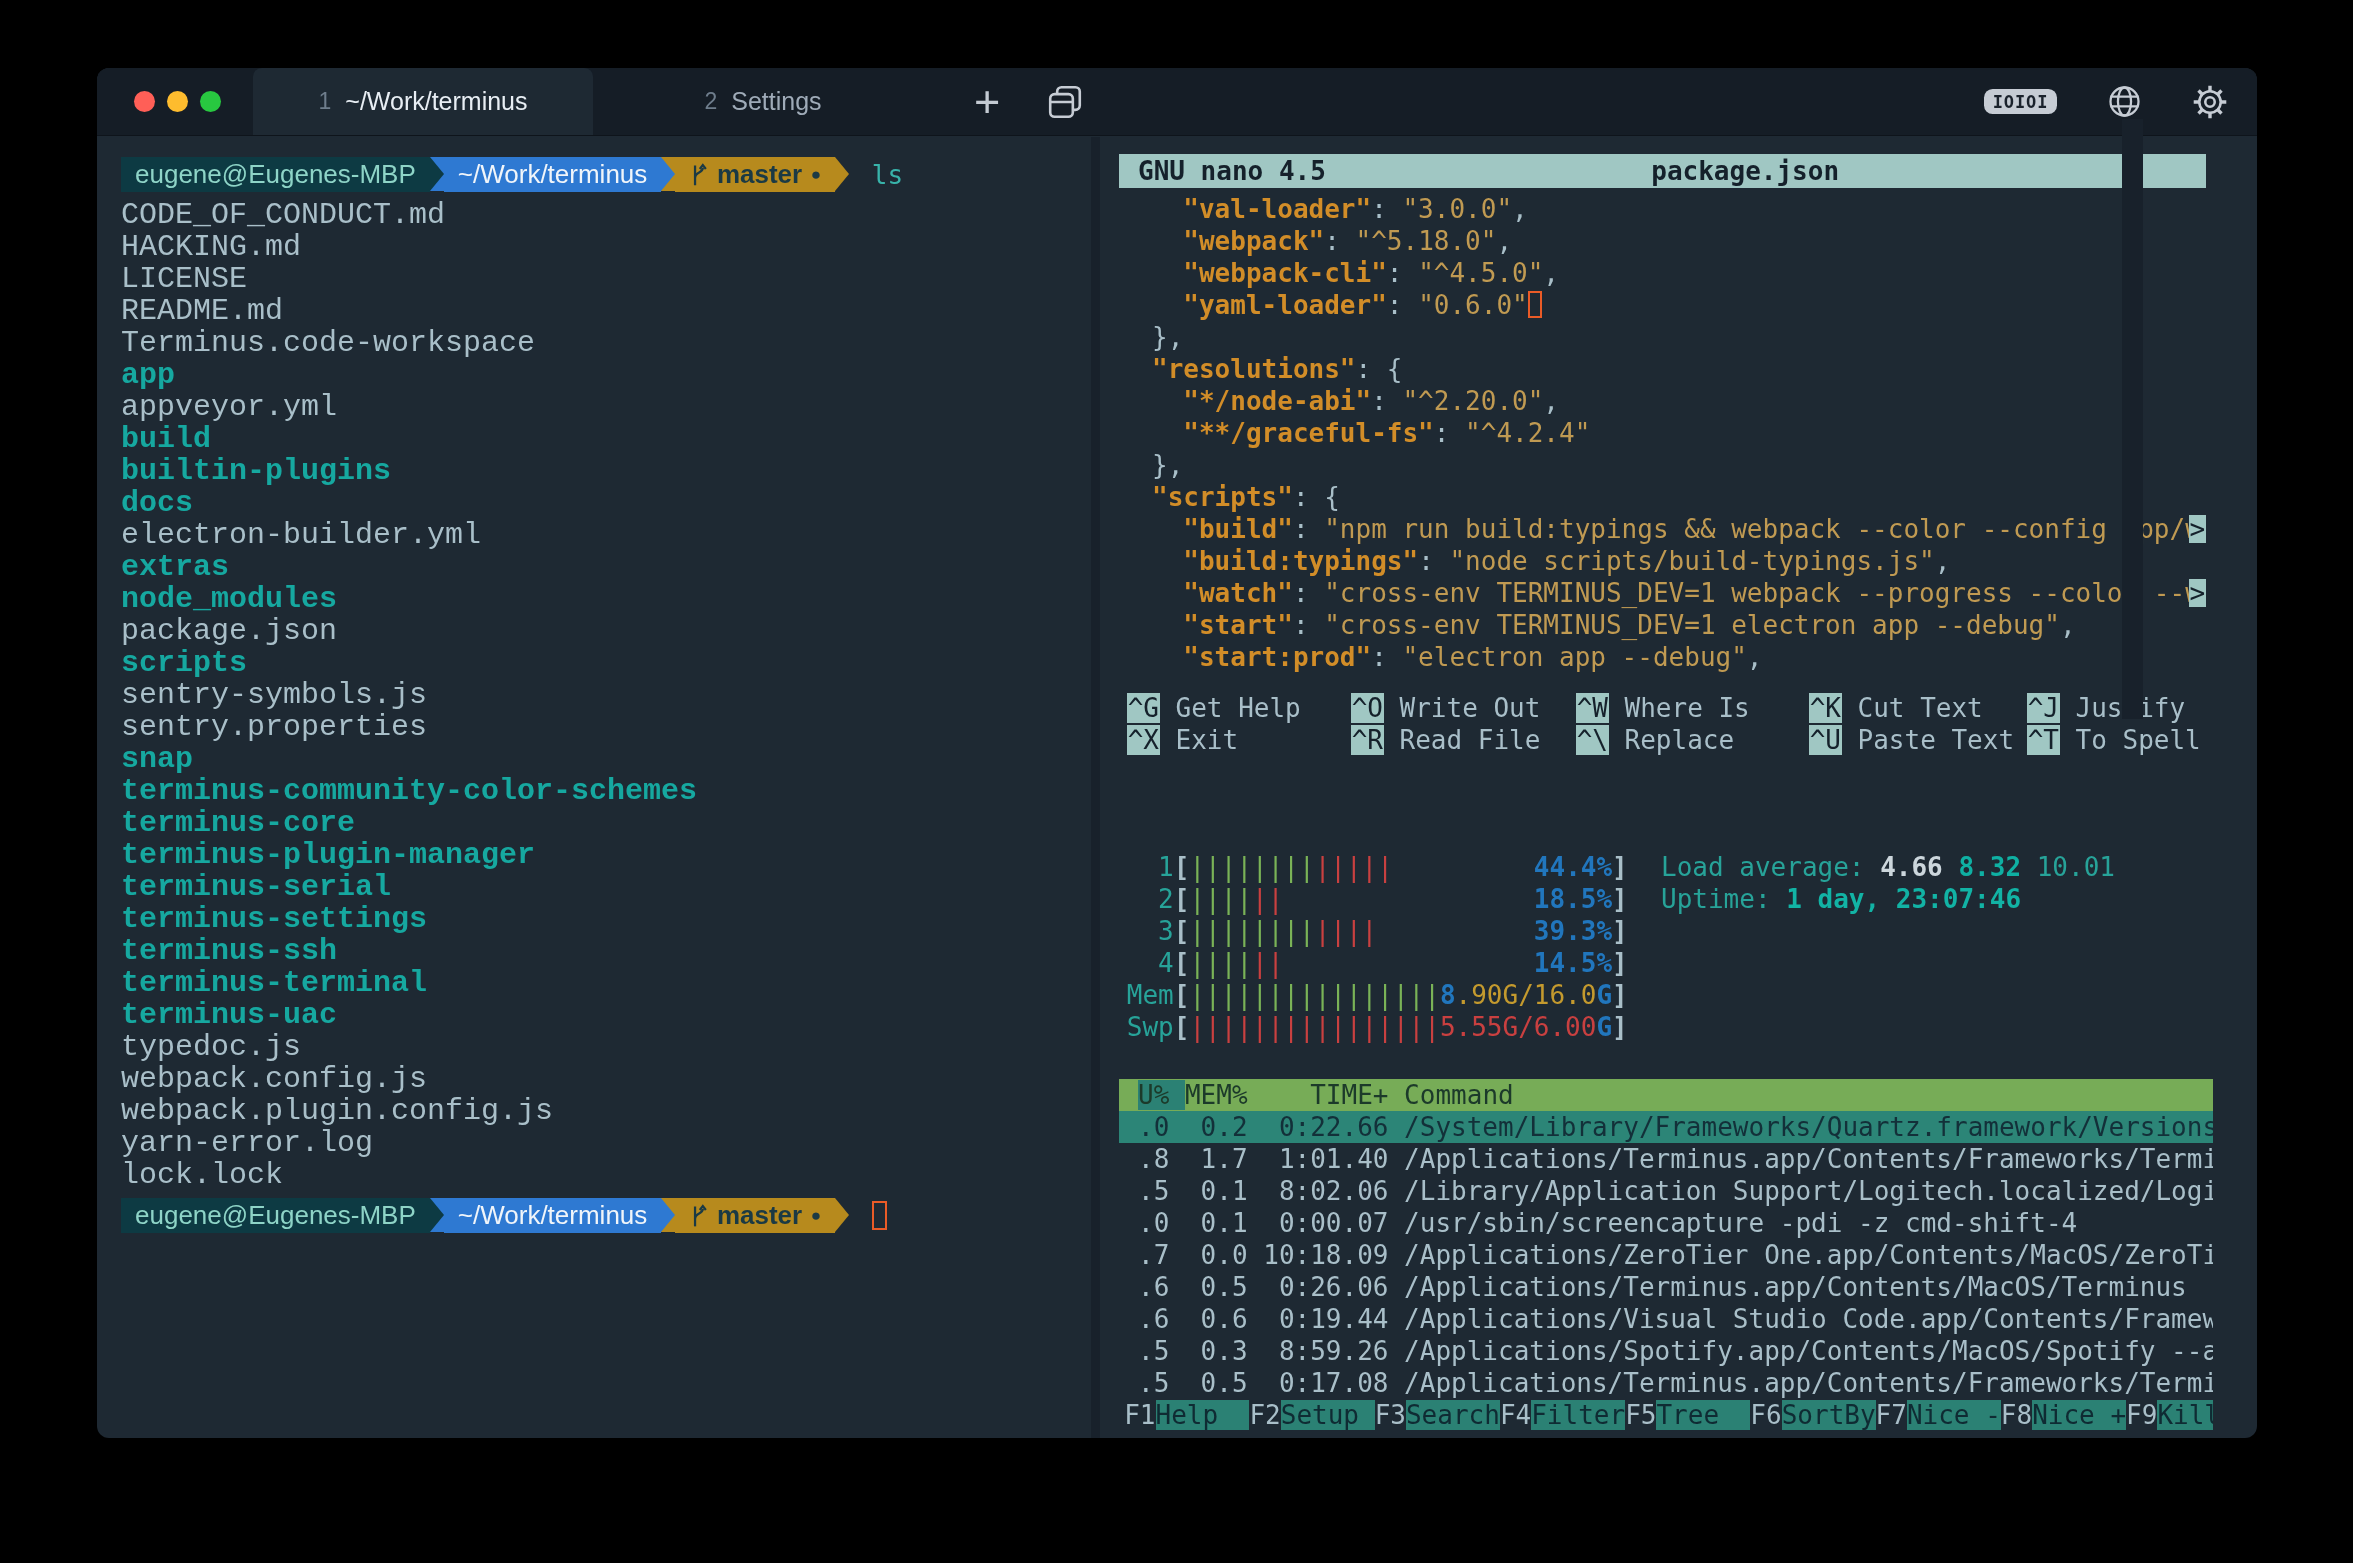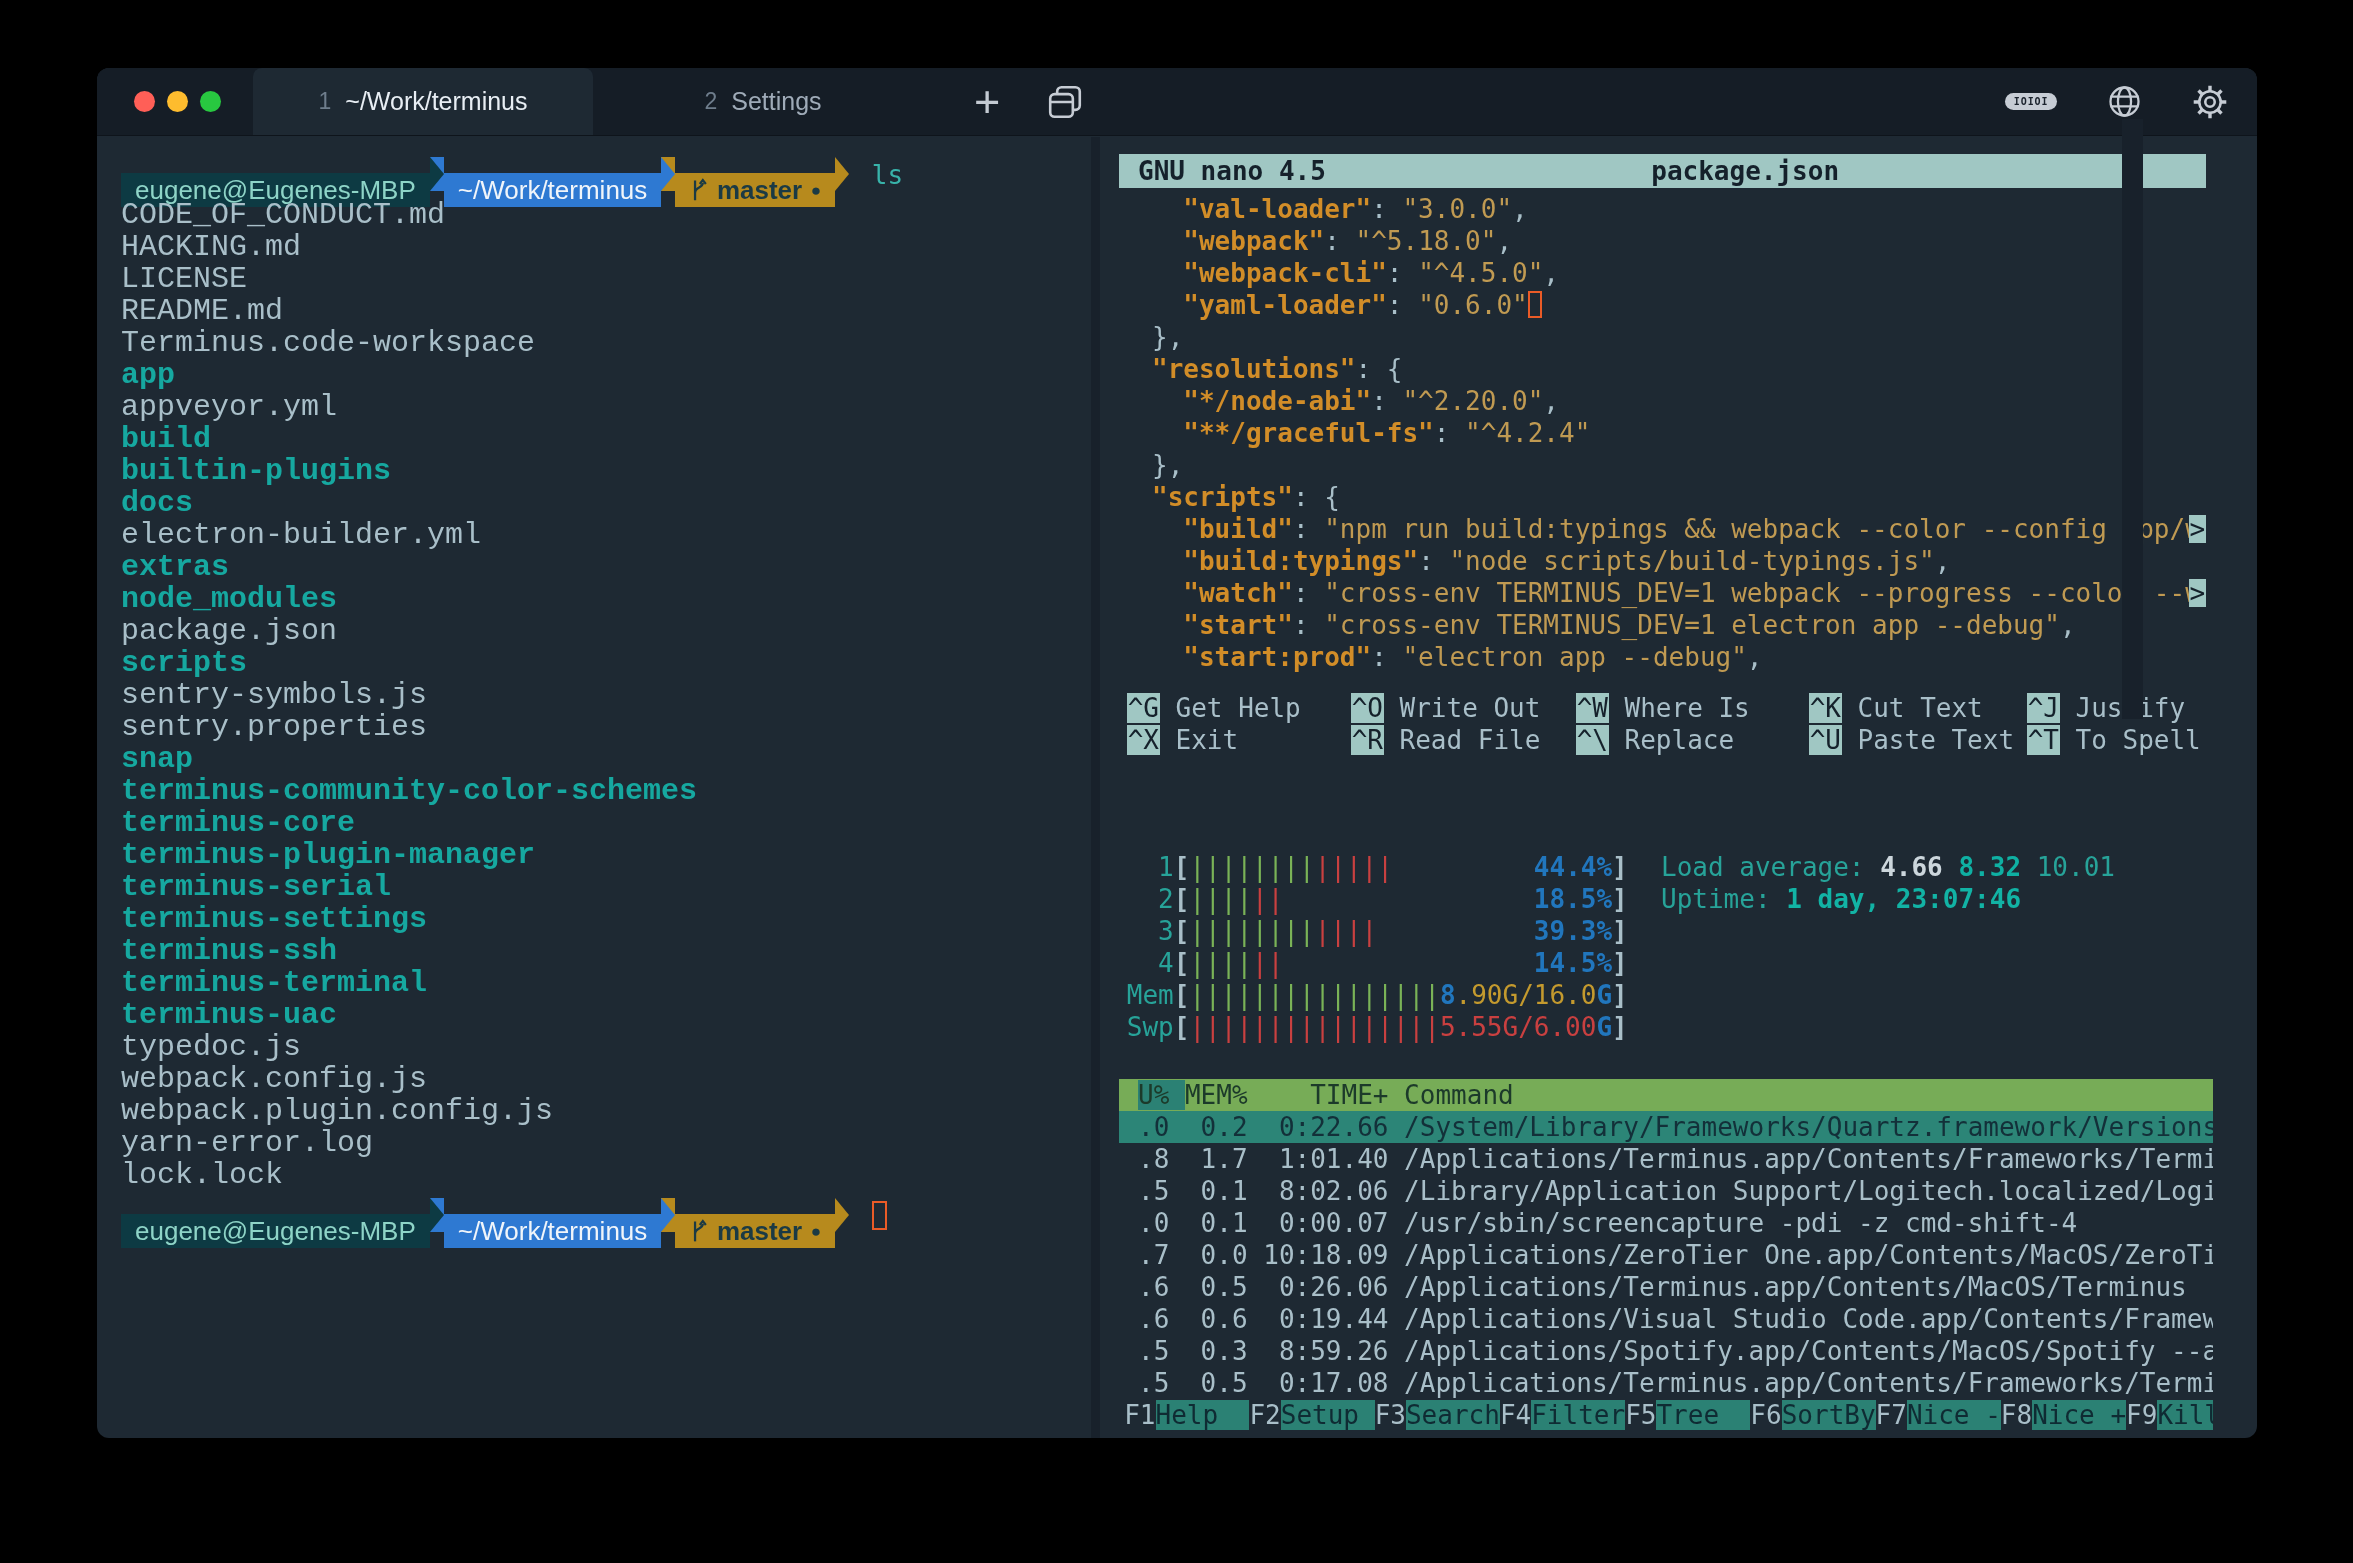--- a/index.html
+++ b/index.html
@@ -29,27 +29,27 @@
     color:#9fabb8; font-size:25px; cursor:default;
   }
   .tab.active { background:#1e2933; border-radius:8.6px 8.6px 0 0; color:#e8eef4; }
   .tab-num { color:#6e7d8c; font-size:23px; }
   .tab.active .tab-num { color:#7b8struct; }
   .newtab { margin-left:41px; align-self:center; color:#c3cad2; font-size:45px; font-weight:300; line-height:35px; cursor:default; }
   .stack { margin-left:45px; align-self:center; }
   .right-icons { margin-left:auto; display:flex; align-items:center; gap:50px; padding-right:29px; }
   .serial-badge {
     background:#c6ccd4; color:#1a222c; border-radius:8.6px; padding:2.6px 8.6px;
-    font-family:"DejaVu Sans Mono", monospace; font-size:10px; font-weight:bold; letter-spacing:0.9px;
+    font-family:"DejaVu Sans Mono", monospace; font-size:17px; font-weight:bold; letter-spacing:0.9px;
   }
 
   
   .left-pane { position:absolute; left:24px; top:89px; width:985px; }
   .prompt { display:flex; align-items:stretch; height:35px; }
-  .pseg { display:flex; align-items:center; padding:17px 14px; font-size:26px;margin-top:16px; }
+  .pseg { display:flex; align-items:center; padding:17px 14px; font-size:26px; }
   .pseg.user { background:#0d3a43; color:#8ed4c7; }
   .pseg.cwd  { background:#2e79d2; color:#f0f5fa; }
   .pseg.git  { background:#b78a1d; color:#1b3a44; font-weight:bold; gap:8.6px; }
   .parrow { width:0; height:0; border-top:17.3px solid transparent; border-bottom:17.3px solid transparent; }
   .a1 { border-left:14.7px solid #0d3a43; background:#2e79d2; }
   .a2 { border-left:14.7px solid #2e79d2; background:#b78a1d; }
   .a3 { border-left:14.7px solid #b78a1d; background:transparent; }
   .cmd { align-self:center; margin-left:22.5px; color:#38b3aa; font-family:"DejaVu Sans Mono",monospace; font-size:26px; }
   .block-cursor { align-self:center; margin-left:22.5px; width:15.6px; height:28.5px; border:2.6px solid #ea5b27; }
   .git-dot { font-size:17.3px; }

